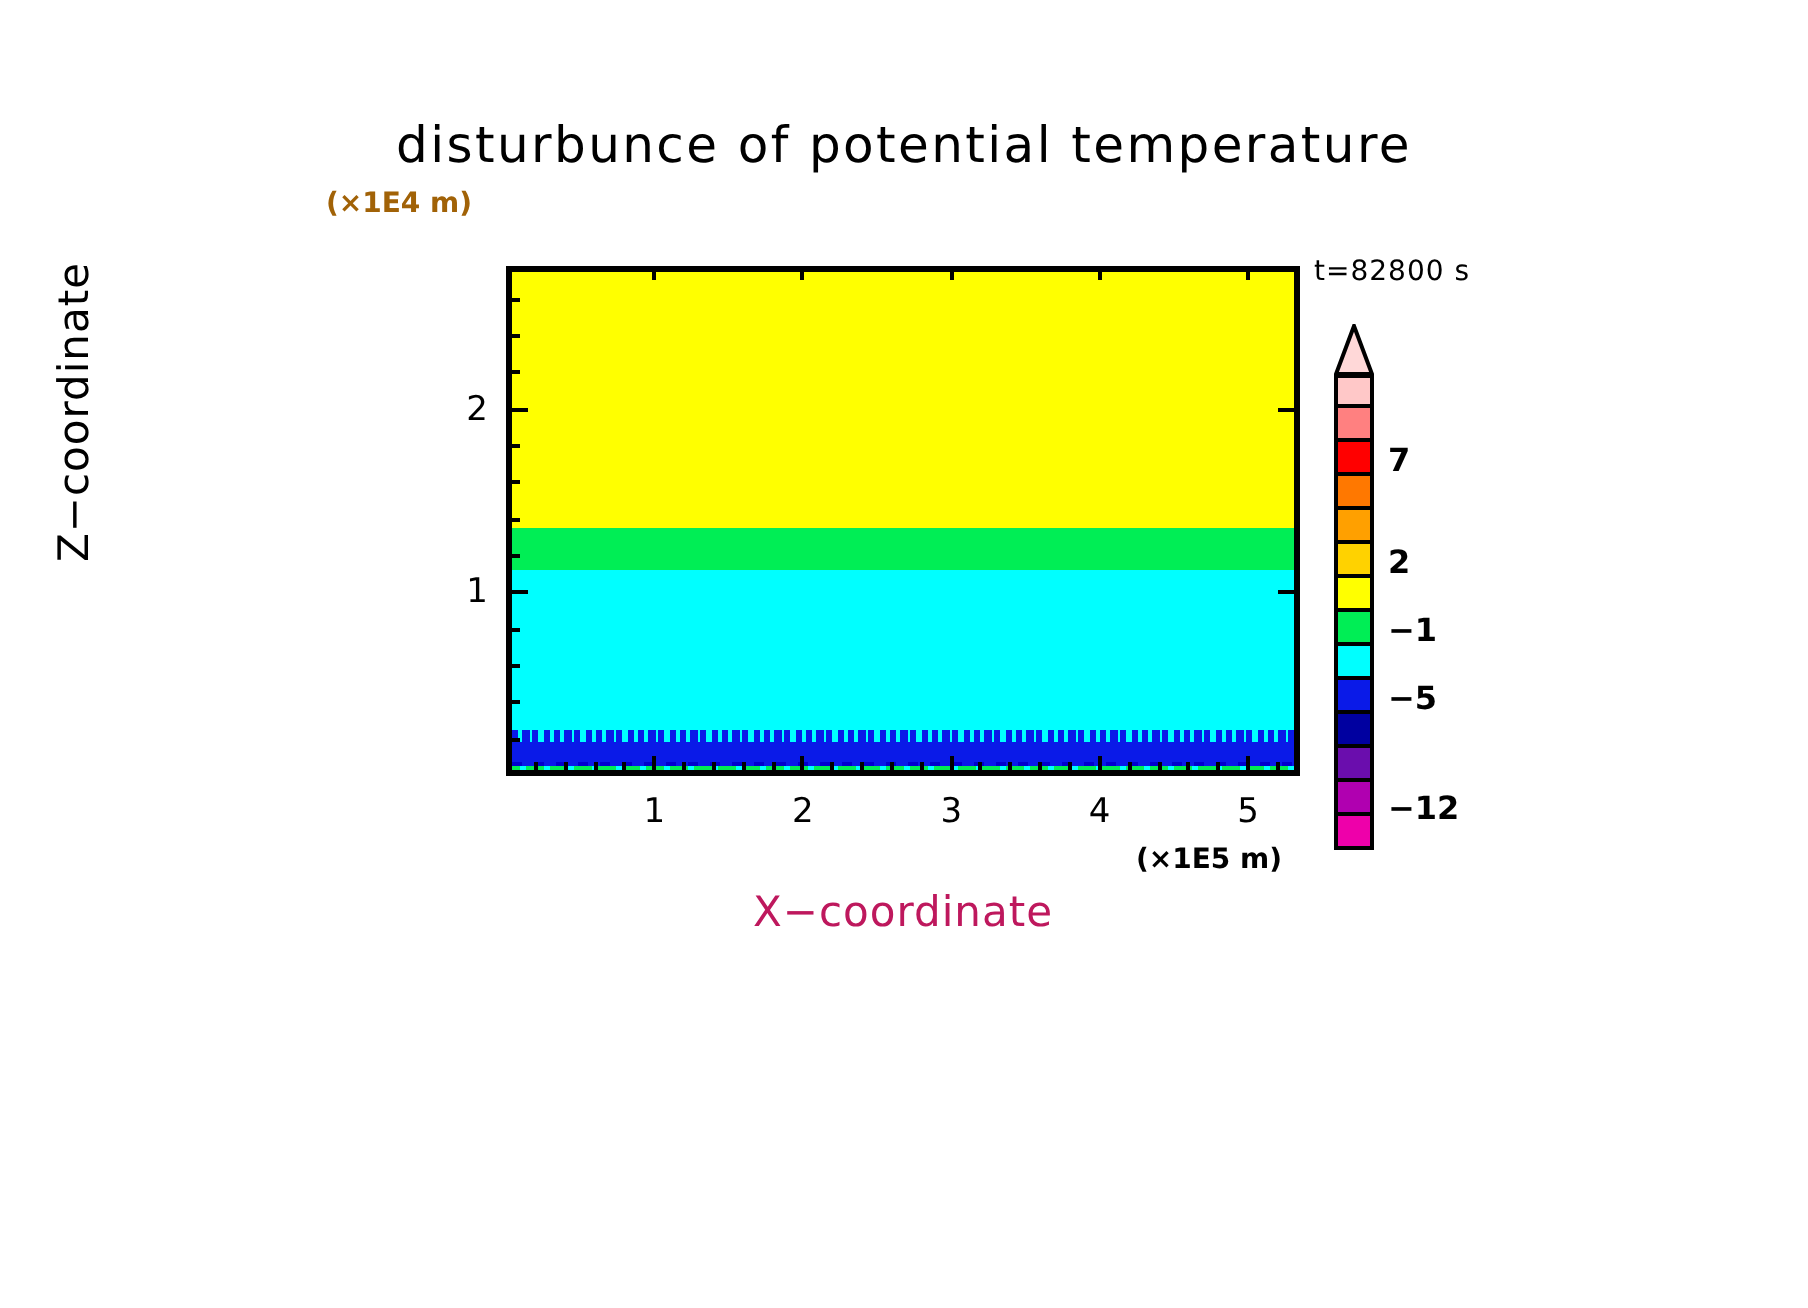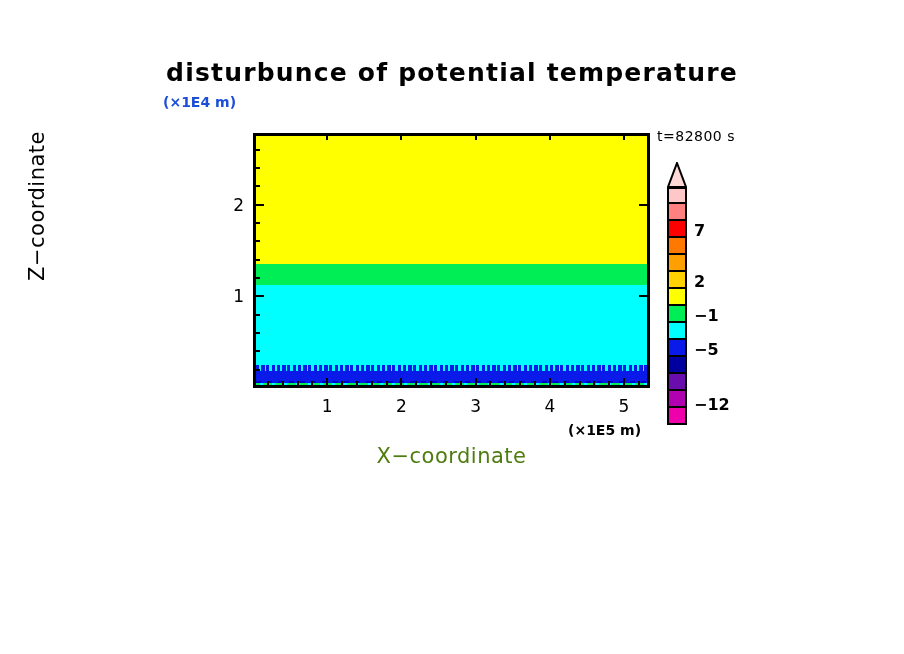--- a/index.html
+++ b/index.html
@@ -7,24 +7,24 @@
     width:904px;height:654px;background:#ffffff;
     font-family:"DejaVu Sans",sans-serif;
     position:relative;overflow:hidden;
   }
   .abs{position:absolute;}
 
   
   #chart-title{
     left:0;top:58px;width:904px;text-align:center;
     font-size:25px;color:#000;letter-spacing:1.2px;
-    font-family:"DejaVu Sans",sans-serif;font-weight:700;
+    font-family:"DejaVu Sans",sans-serif;font-weight:400;
   }
   #y-unit-label{
-    left:163px;top:94px;font-size:14px;font-weight:bold;color:#1d4ed8;
+    left:163px;top:94px;font-size:14px;font-weight:bold;color:#a16207;
   }
   #x-unit-label{
     left:568px;top:422px;font-size:14px;font-weight:bold;color:#000;
   }
   #time-label{
     left:657px;top:128px;font-size:14px;color:#000;letter-spacing:.5px;
   }
 
   
   #plot-area{
@@ -82,21 +82,21 @@
     transform:translateY(-50%);text-align:right;width:14px;
   }
 
   #y-axis-title{
     position:absolute;left:-63px;top:194px;width:200px;
     font-size:21px;color:#000;text-align:center;
     transform:rotate(-90deg);letter-spacing:.5px;
   }
   #x-axis-title{
     position:absolute;left:253px;top:444px;width:397px;
-    text-align:center;font-size:21px;color:#4d7c0f;letter-spacing:.5px;
+    text-align:center;font-size:21px;color:#be185d;letter-spacing:.5px;
   }
 
   
   #colorbar{
     left:667px;top:187px;width:20px;
   }
   .cbar-cell{
     width:20px;height:17px;
     border-left:2px solid #000;border-right:2px solid #000;
     border-bottom:2px solid #000;box-sizing:border-box;

